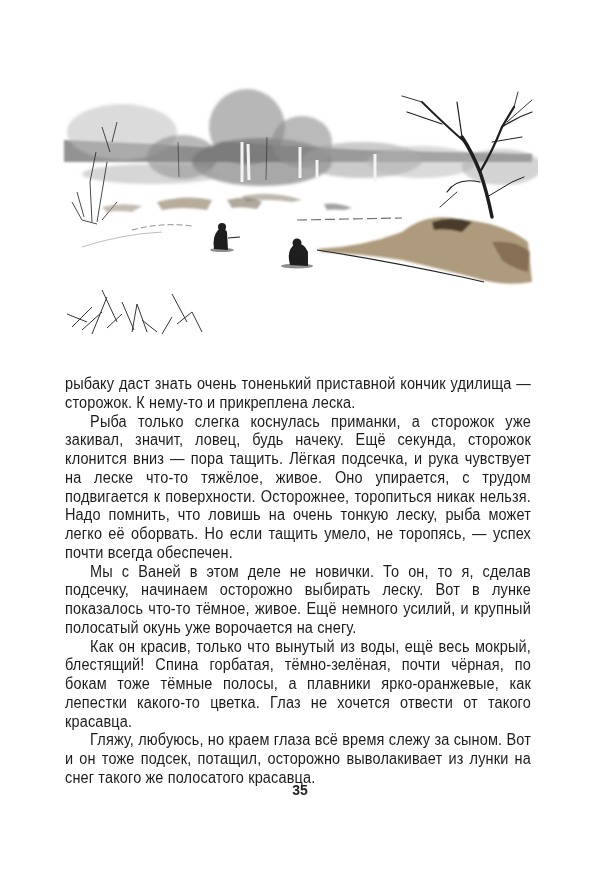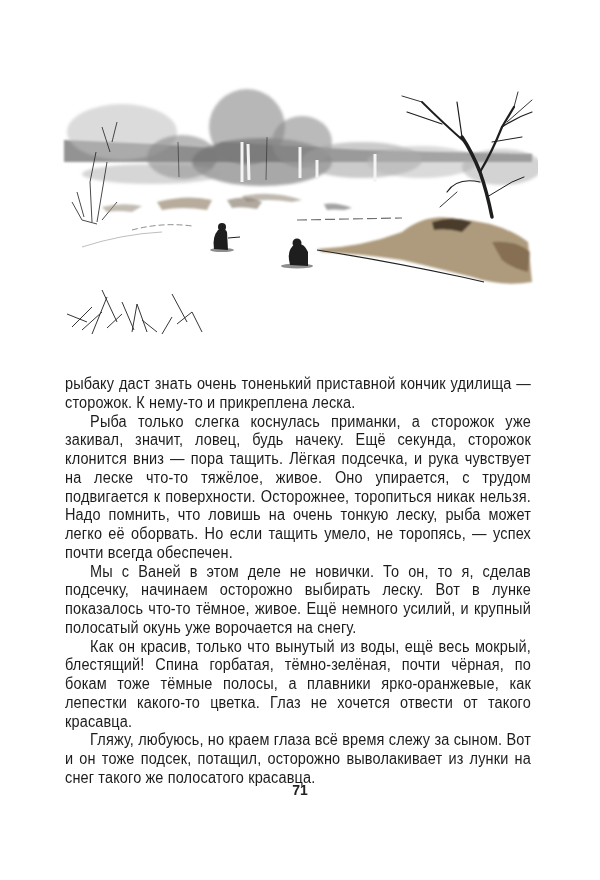--- a/index.html
+++ b/index.html
@@ -126,13 +126,13 @@
 <div class="text-block">
   <div class="inner">
     <p class="para">рыбаку даст знать очень тоненький приставной кончик удилища — сторожок. К нему-то и прикреплена леска.</p>
     <p class="para indent">Рыба только слегка коснулась приманки, а сторожок уже закивал, значит, ловец, будь начеку. Ещё секунда, сторожок клонится вниз — пора тащить. Лёгкая подсечка, и рука чувствует на леске что-то тяжёлое, живое. Оно упирается, с трудом подвигается к поверхности. Осторожнее, торопиться никак нельзя. Надо помнить, что ловишь на очень тонкую леску, рыба может легко её оборвать. Но если тащить умело, не торопясь, — успех почти всегда обеспечен.</p>
     <p class="para indent">Мы с Ваней в этом деле не новички. То он, то я, сделав подсечку, начинаем осторожно выбирать леску. Вот в лунке показалось что-то тёмное, живое. Ещё немного усилий, и крупный полосатый окунь уже ворочается на снегу.</p>
     <p class="para indent">Как он красив, только что вынутый из воды, ещё весь мокрый, блестящий! Спина горбатая, тёмно-зелёная, почти чёрная, по бокам тоже тёмные полосы, а плавники ярко-оранжевые, как лепестки какого-то цветка. Глаз не хочется отвести от такого красавца.</p>
     <p class="para indent">Гляжу, любуюсь, но краем глаза всё время слежу за сыном. Вот и он тоже подсек, потащил, осторожно выволакивает из лунки на снег такого же полосатого красавца.</p>
   </div>
 </div>
 
-<div class="page-number">71</div>
+<div class="page-number">35</div>
 
 </body></html>

